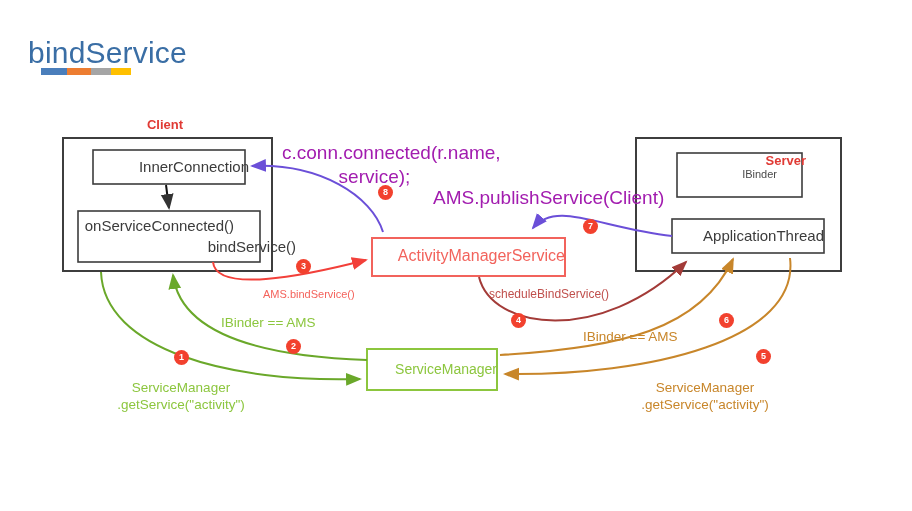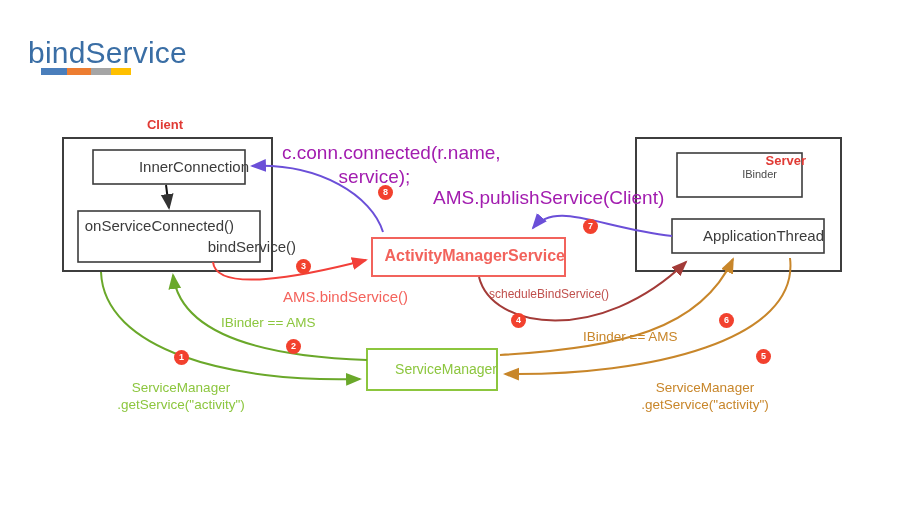--- a/index.html
+++ b/index.html
@@ -14,21 +14,21 @@
   .s4{width:20px;background:#ffc000;}
   svg{position:absolute;left:0;top:0;width:912px;height:511px;}
   .boxlbl{position:absolute;text-align:right;pointer-events:none;}
   .hdr{font-size:13px;font-weight:bold;color:#e03a34;}
   .plain{font-size:15px;color:#3b3b3b;}
   .small{font-size:11px;color:#4a4a4a;}
   .red{font-size:16px;color:#f2635c;}
   .green{font-size:14px;color:#8cc63e;}
   .anno{position:absolute;pointer-events:none;line-height:1.25;}
   .a-purple{color:#a21caf;font-size:19px;}
-  .a-red{color:#f4635c;font-size:15px;margin-left:20px;}
+  .a-red{color:#f4635c;font-size:11px;}
   .a-darkred{color:#c0504d;font-size:12px;}
   .a-green{color:#8cc63e;font-size:13.5px;}
   .a-orange{color:#c8862a;font-size:13.5px;}
   .badge{position:absolute;width:15px;height:15px;border-radius:50%;background:#f2412e;
          color:#fff;font-size:9px;line-height:15px;text-align:center;font-weight:bold;}
   .wm{position:absolute;right:18px;bottom:14px;font-size:14px;color:#cfcfcf;}
 </style>
 </head>
 <body>
 
@@ -95,21 +95,21 @@
   </svg>
 
   <div class="boxlbl hdr" style="left:103px;top:117px;width:80px;">Client</div>
   <div class="boxlbl hdr" style="left:726px;top:117px;width:80px;margin-top:36px;">Server</div>
 
   <div class="boxlbl plain" style="left:93px;top:158px;width:156px;">InnerConnection</div>
   <div class="boxlbl plain" style="left:78px;top:217px;width:156px;">onServiceConnected()</div>
   <div class="boxlbl plain" style="left:78px;top:238px;width:218px;">bindService()</div>
   <div class="boxlbl small" style="left:677px;top:168px;width:100px;">IBinder</div>
   <div class="boxlbl plain" style="left:672px;top:227px;width:152px;">ApplicationThread</div>
-  <div class="boxlbl red" style="left:372px;top:247px;width:193px;font-weight:bold;">ActivityManagerService</div>
+  <div class="boxlbl red" style="left:372px;top:247px;width:193px;">ActivityManagerService</div>
   <div class="boxlbl green" style="left:367px;top:361px;width:130px;">ServiceManager</div>
 
   <div class="anno a-purple" style="left:282px;top:141px;text-align:center;width:185px;">
     <div>c.conn.connected(r.name,</div>
     <div>service);</div>
   </div>
   <div class="anno a-purple" style="left:433px;top:186px;">AMS.publishService(Client)</div>
   <div class="anno a-red" style="left:263px;top:288px;">AMS.bindService()</div>
   <div class="anno a-darkred" style="left:489px;top:287px;">scheduleBindService()</div>
   <div class="anno a-green" style="left:221px;top:315px;">IBinder == AMS</div>

